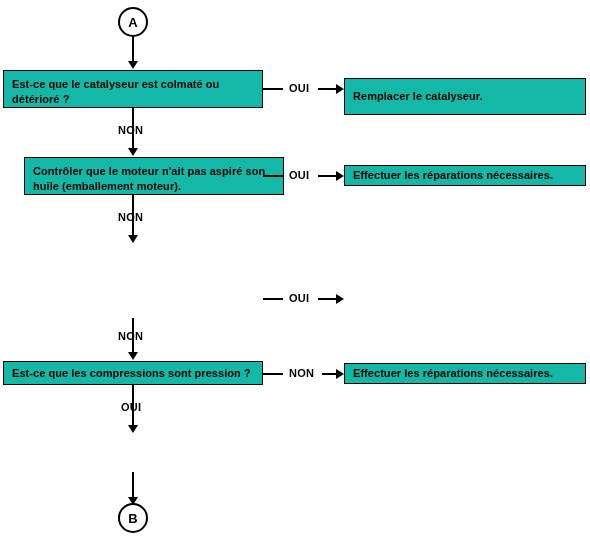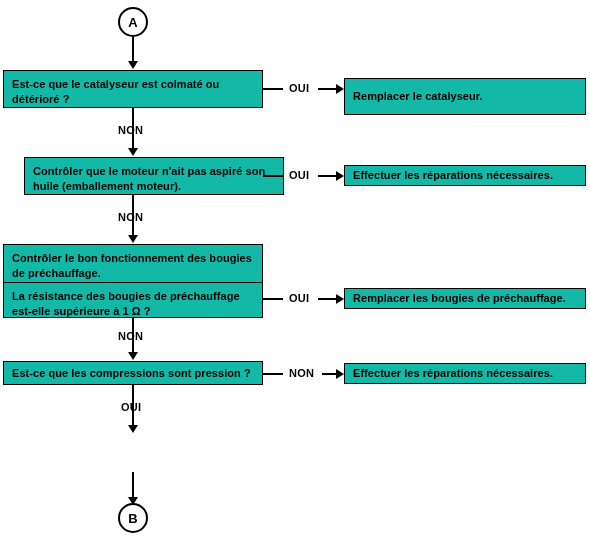--- a/index.html
+++ b/index.html
@@ -150,36 +150,25 @@
   <div class="hline" style="left:318px; top:175px; width:24px;"></div>
   <div class="arrow-right" style="left:336px; top:171px;"></div>
   <div class="box box-right" style="left:344px; top:165px; width:242px; height:21px;">
     <div class="box-text">Effectuer les réparations nécessaires.</div>
   </div>
 
   <div class="vline" style="left:132px; top:195px; height:43px;"></div>
   <div class="edge-label" style="left:118px; top:211px;">NON</div>
   <div class="arrow-down" style="left:128px; top:235px;"></div>
 
-  <div class="box box-left box-split" style="left:3px; top:244px; width:260px; height:74px;">
-    <div class="split-cell" style="height:37px;">
-      <div class="box-text">Contrôler le bon fonctionnement des bougies de préchauffage.</div>
-    </div>
-    <div class="split-cell" style="height:37px;">
-      <div class="box-text">La résistance des bougies de préchauffage est-elle supérieure à 1 Ω ?</div>
-    </div>
-  </div>
 
   <div class="hline" style="left:263px; top:298px; width:20px;"></div>
   <div class="edge-label" style="left:289px; top:292px;">OUI</div>
   <div class="hline" style="left:318px; top:298px; width:24px;"></div>
   <div class="arrow-right" style="left:336px; top:294px;"></div>
-  <div class="box box-right" style="left:344px; top:288px; width:242px; height:21px;">
-    <div class="box-text">Remplacer les bougies de préchauffage.</div>
-  </div>
 
   <div class="vline" style="left:132px; top:318px; height:36px;"></div>
   <div class="edge-label" style="left:118px; top:330px;">NON</div>
   <div class="arrow-down" style="left:128px; top:352px;"></div>
 
   <div class="box box-left box-right" style="left:3px; top:361px; width:260px; height:24px;">
     <div class="box-text" style="padding:0 0 0 8px;">Est-ce que les compressions sont pression ?</div>
   </div>
 
   <div class="hline" style="left:263px; top:373px; width:20px;"></div>

